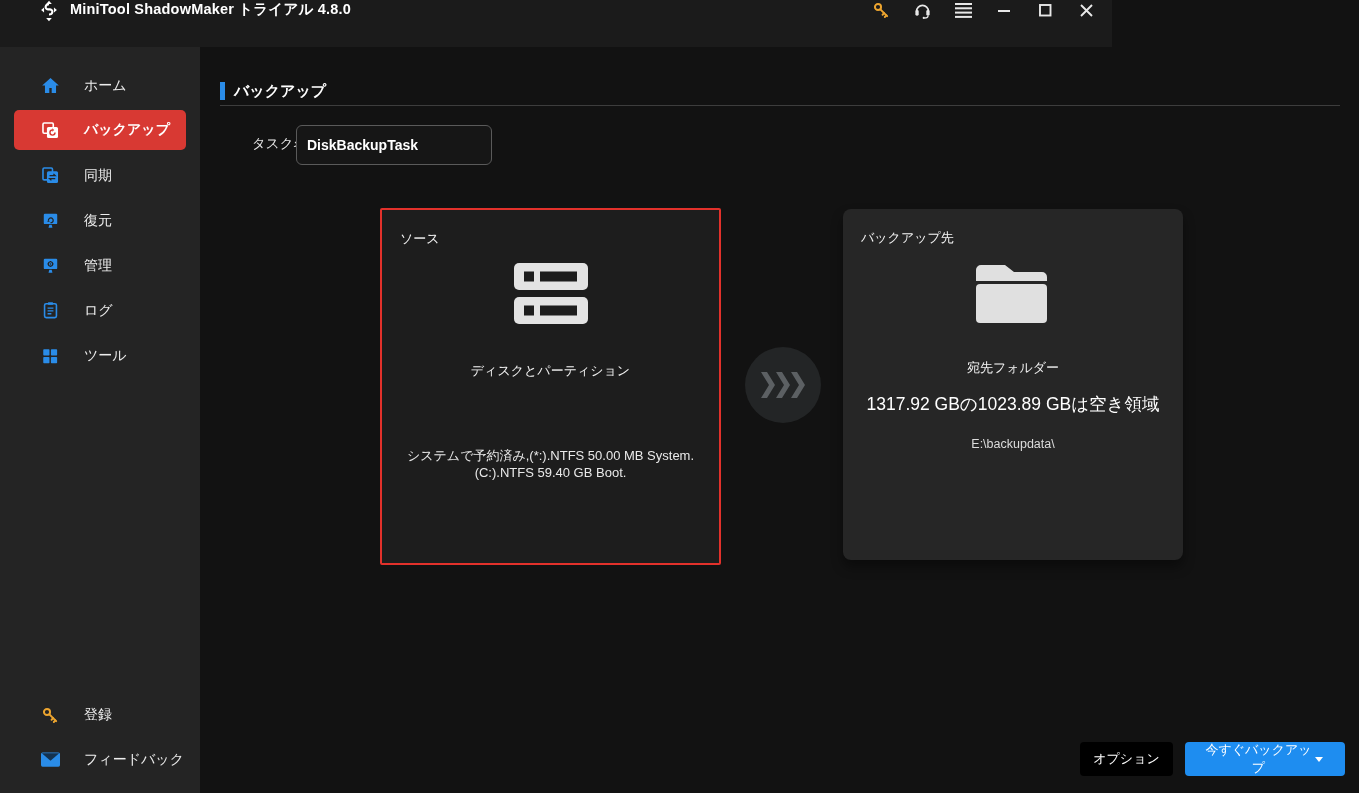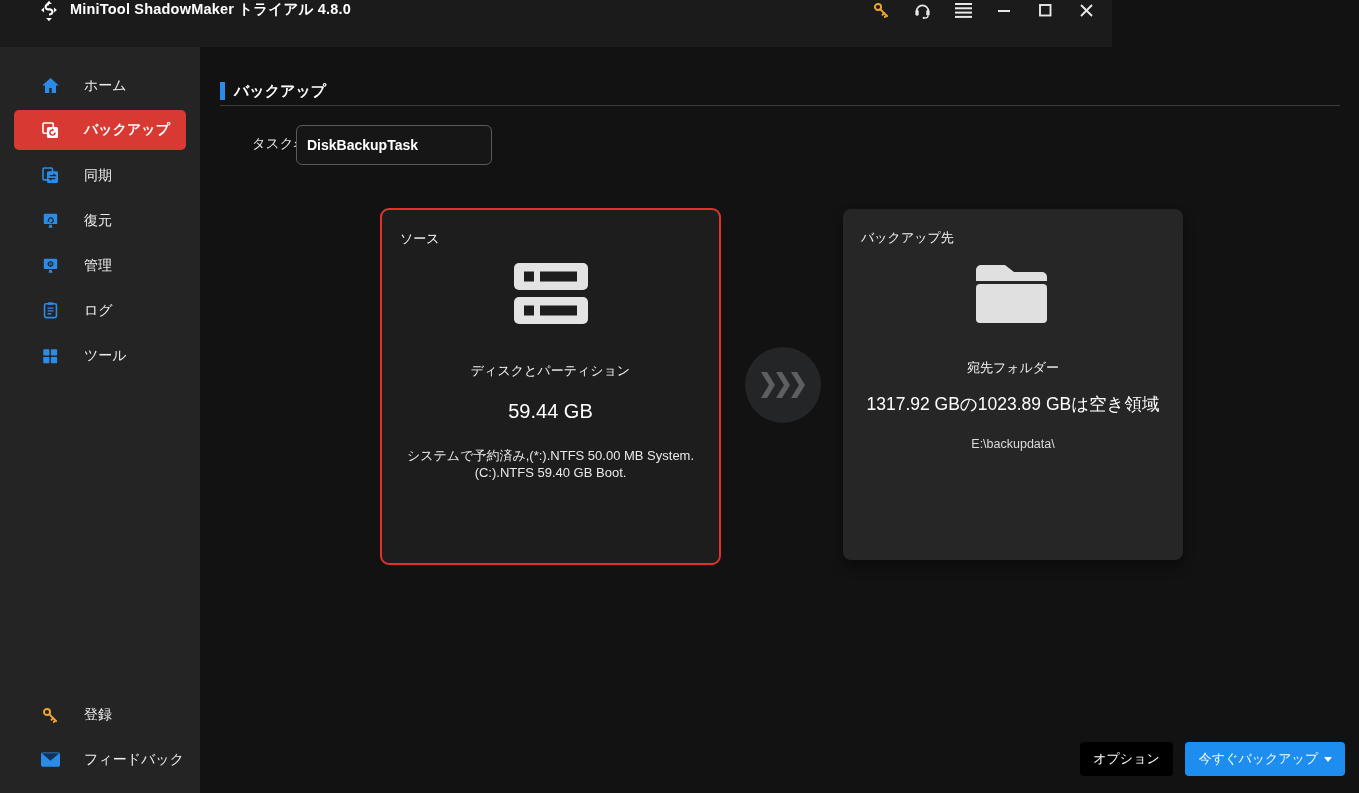--- a/index.html
+++ b/index.html
@@ -29,40 +29,40 @@
   .page-title{position:absolute;left:234px;top:82px;font-size:15px;font-weight:bold;color:#fff;}
   .header-line{position:absolute;left:220px;top:105px;width:1120px;height:1px;background:#3d3d3d;}
   
   .task-label{position:absolute;left:252px;top:135px;font-size:13.5px;color:#e8e8e8;}
   .task-input{position:absolute;left:296px;top:125px;width:174px;height:30px;background:#161616;
     border:1px solid #5a5a5a;border-radius:6px;color:#fff;font-weight:bold;font-size:14px;
     padding:4px 10px;font-family:"Liberation Sans","DejaVu Sans",sans-serif;outline:none;}
   
   .card{position:absolute;box-sizing:border-box;cursor:pointer;}
   .card-src{left:380px;top:208px;width:341px;height:357px;background:#1d1d1d;
-    border:2px solid #e2312b;border-radius:9px;}
+    border:2px solid #e2312b;border-radius:2px;}
   .card-dst{left:843px;top:209px;width:340px;height:351px;background:#262626;border-radius:8px;
     box-shadow:0 7px 12px rgba(0,0,0,.4);}
   .card-label{position:absolute;top:20px;left:18px;font-size:13px;color:#f5f5f5;}
   .card-icon{position:absolute;top:52px;left:0;width:100%;display:flex;justify-content:center;}
   .card-type{position:absolute;top:152px;left:0;width:100%;text-align:center;font-size:13px;color:#f2f2f2;}
   .card-size{position:absolute;top:190px;left:0;width:100%;text-align:center;font-size:20px;color:#fff;}
   .card-desc{position:absolute;top:237px;left:0;width:100%;text-align:center;font-size:13px;
     line-height:17px;color:#e9e9e9;}
   .dst-space{position:absolute;top:183px;left:0;width:100%;text-align:center;font-size:17.5px;color:#fff;}
   .dst-path{position:absolute;top:228px;left:0;width:100%;text-align:center;font-size:12.5px;color:#dcdcdc;}
   
   .arrow-circle{position:absolute;left:745px;top:347px;width:76px;height:76px;border-radius:50%;
     background:#232526;display:flex;align-items:center;justify-content:center;}
   
   .btn{position:absolute;height:34px;border:none;border-radius:4px;font-size:13px;color:#fff;
     cursor:pointer;font-family:"Liberation Sans","DejaVu Sans",sans-serif;}
   .btn-options{left:1080px;top:742px;width:93px;background:#000000;}
   .btn-backup{left:1185px;top:742px;width:160px;background:#1e8df0;display:flex;align-items:center;
-    justify-content:center;gap:0;padding:0;}
+    justify-content:center;gap:0;padding:9px;}
   .btn-backup .lbl{flex:1;text-align:center;padding-left:8px;}
   .caret{width:0;height:0;border-left:4.5px solid transparent;border-right:4.5px solid transparent;
     border-top:5.5px solid #ffffff;margin-right:13px;}
 </style>
 </head>
 <body>
 
 <div class="titlebar">
   <span class="logo">
     <svg width="22" height="22" viewBox="0 0 24 24">
@@ -233,21 +233,20 @@
     <svg width="76" height="64" viewBox="0 0 76 64">
       <rect x="1" y="1" width="74" height="27" rx="5" fill="#e3e3e3"></rect>
       <rect x="1" y="35" width="74" height="27" rx="5" fill="#e3e3e3"></rect>
       <rect x="11" y="9.5" width="10" height="10" fill="#1d1d1d"></rect>
       <rect x="27" y="9.5" width="37" height="10" fill="#1d1d1d"></rect>
       <rect x="11" y="43.5" width="10" height="10" fill="#1d1d1d"></rect>
       <rect x="27" y="43.5" width="37" height="10" fill="#1d1d1d"></rect>
     </svg>
   </span>
   <div class="card-type">ディスクとパーティション</div>
-  <div class="card-size">59.44 GB</div>
   <div class="card-desc">
     <div>システムで予約済み,(*:).NTFS 50.00 MB System.</div>
     <div>(C:).NTFS 59.40 GB Boot.</div>
   </div>
 </div>
 
 <div class="arrow-circle">
   <svg width="44" height="26" viewBox="0 0 44 26">
     <g fill="#5c6063">
       <path d="M0 0h6l8 13-8 13H0l8-13z"></path>

